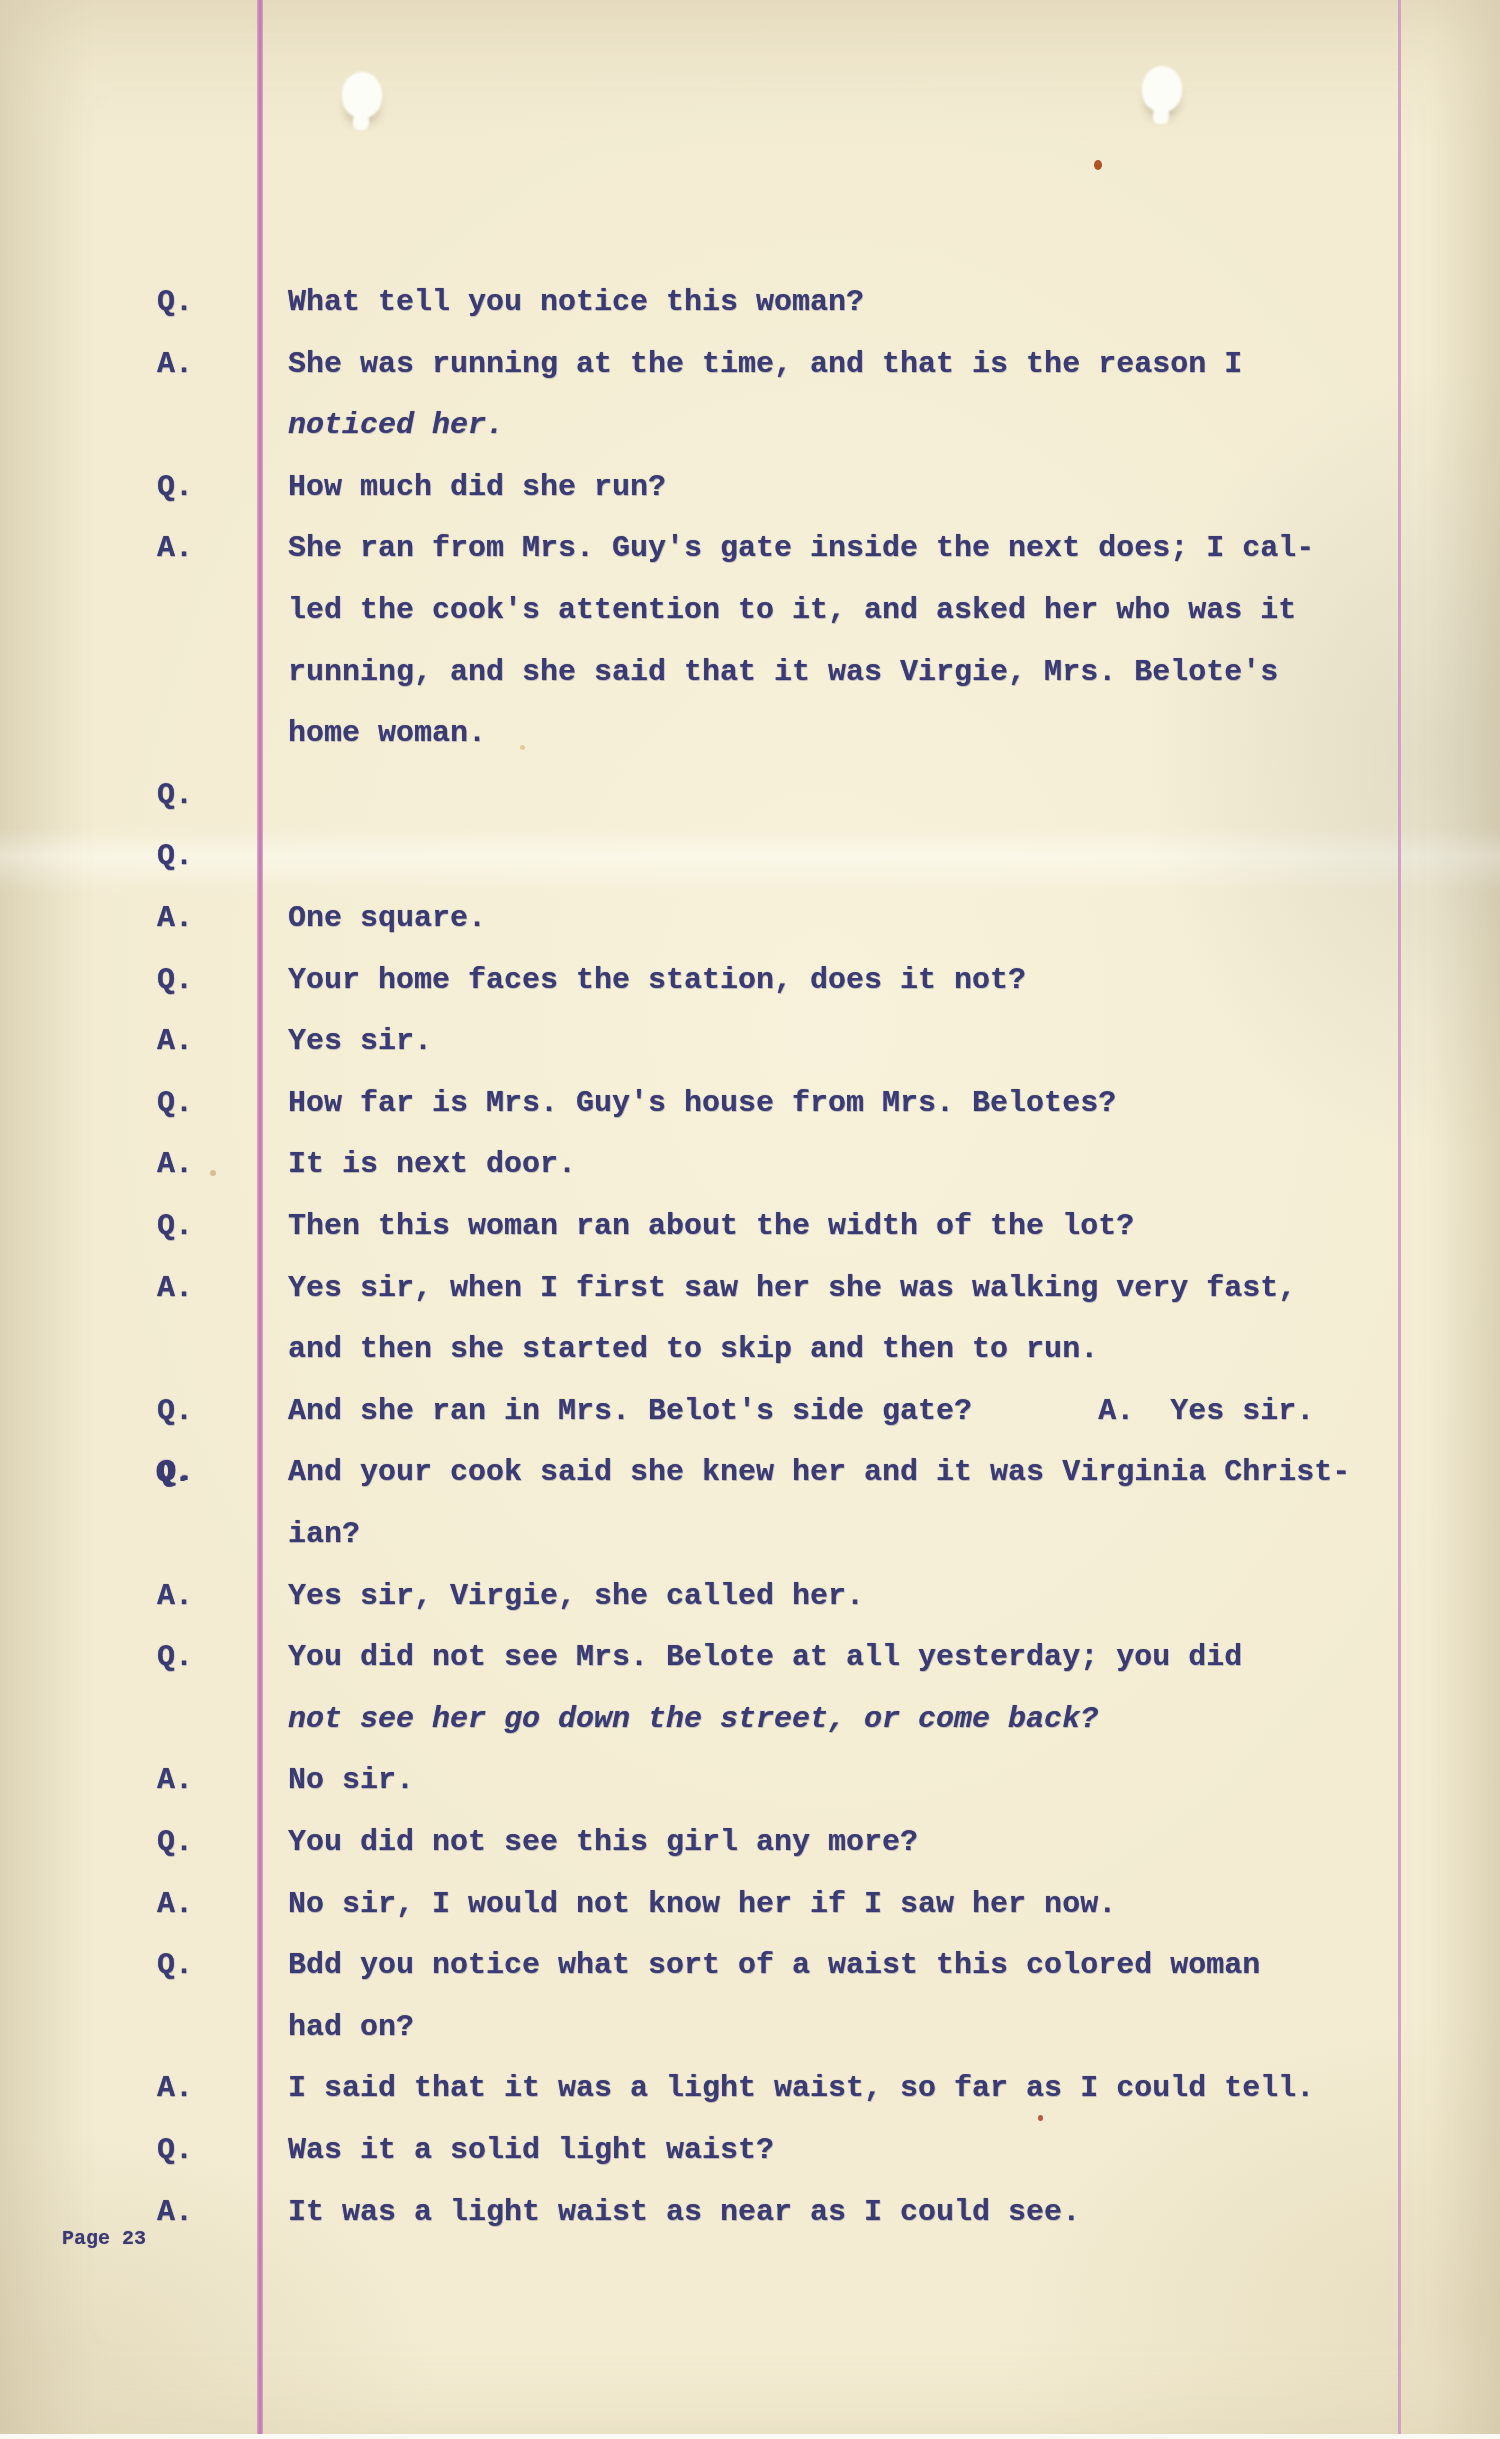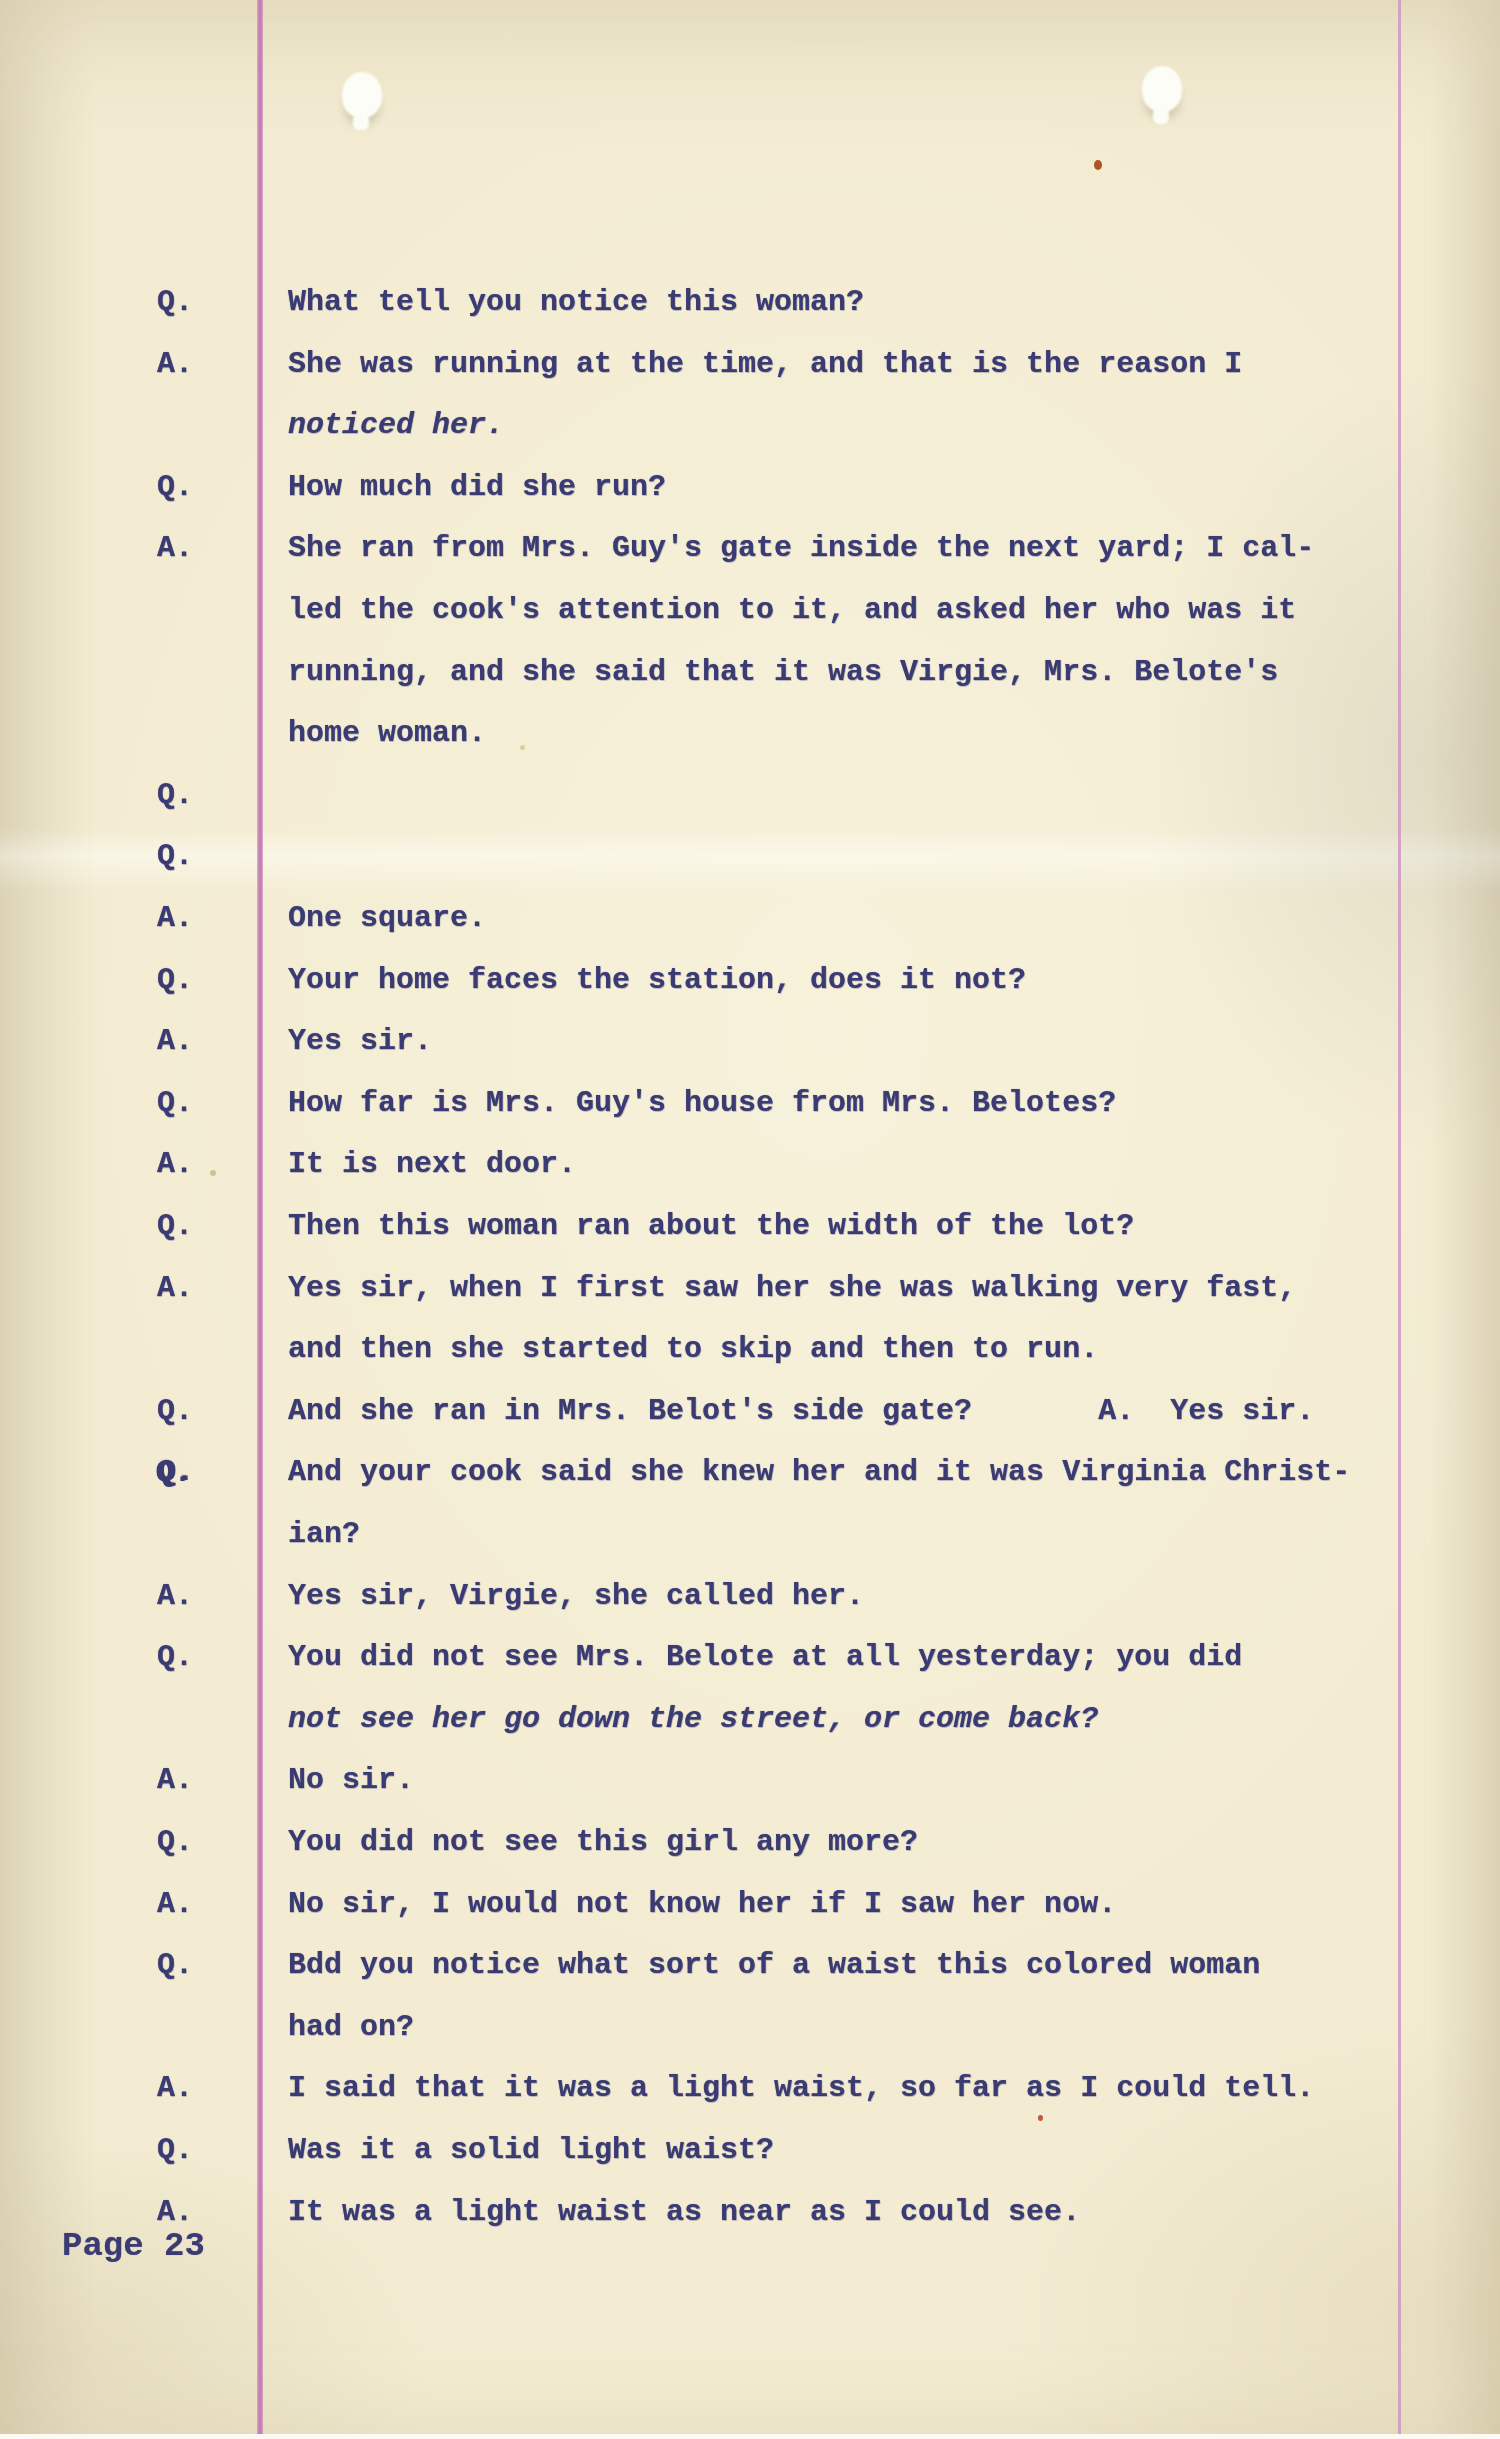--- a/index.html
+++ b/index.html
@@ -90,21 +90,21 @@
   }
   .t-text {
     position: absolute;
     left: 288px;
     white-space: pre;
   }
   .page-number {
     position: absolute;
     left: 62px;
     top: 2229px;
-    font-size: 34px;
+    font-size: 20px;
     font-weight: bold;
     line-height: 1;
     color: #3b3b74;
     text-shadow: 0 0 1px rgba(56,56,112,0.55);
     white-space: pre;
   }
   .speck { position: absolute; border-radius: 50%; pointer-events: none; }
   .speck-rust   { left: 1094px; top: 160px;  width: 8px; height: 10px; background: #a8430f; opacity: 0.9; }
   .speck-red    { left: 1038px; top: 2115px; width: 5px; height: 6px;  background: #b0341c; opacity: 0.8; }
   .speck-brown  { left: 210px;  top: 1170px; width: 6px; height: 6px;  background: #b08a4a; opacity: 0.45; }
@@ -146,21 +146,21 @@
       <div class="t-line" style="top: 123.2px; color: rgb(59, 59, 116); font-style: italic;">
     <span class="t-label"></span>
     <span class="t-text">noticed her.</span>
   </div>
       <div class="t-line" style="top: 184.8px; color: rgb(59, 59, 116);">
     <span class="t-label">Q.</span>
     <span class="t-text">How much did she run?</span>
   </div>
       <div class="t-line" style="top: 246.4px; color: rgb(59, 59, 116);">
     <span class="t-label">A.</span>
-    <span class="t-text">She ran from Mrs. Guy's gate inside the next yard; I cal-</span>
+    <span class="t-text">She ran from Mrs. Guy's gate inside the next does; I cal-</span>
   </div>
       <div class="t-line" style="top: 308px; color: rgb(59, 59, 116);">
     <span class="t-label"></span>
     <span class="t-text">led the cook's attention to it, and asked her who was it</span>
   </div>
       <div class="t-line" style="top: 369.6px; color: rgb(59, 59, 116);">
     <span class="t-label"></span>
     <span class="t-text">running, and she said that it was Virgie, Mrs. Belote's</span>
   </div>
       <div class="t-line" style="top: 431.2px; color: rgb(59, 59, 116);">

